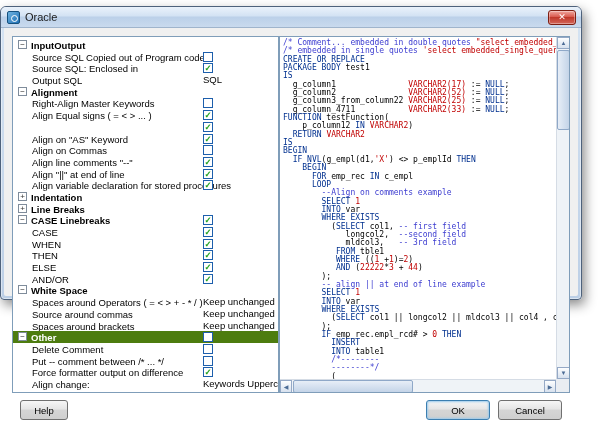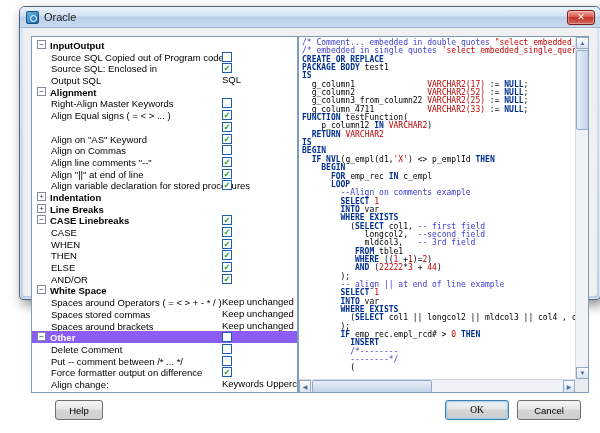--- a/index.html
+++ b/index.html
@@ -1,21 +1,21 @@
 <!DOCTYPE html>
 <html><head>
 <meta charset="utf-8">
 <style>
   * { margin:0; padding:0; box-sizing:border-box; }
   html,body { width:600px; height:433px; background:#ffffff; font-family:"Liberation Sans",sans-serif; }
   .stage { position:relative; width:600px; height:433px; background:#ffffff; overflow:hidden; }
 
   
   .window {
-    position:absolute; left:19px; top:6px; width:582px; height:294px;
+    position:absolute; left:0; top:6px; width:582px; height:294px;
     background:linear-gradient(#D6E4F3,#BCCFE6);
     border:1px solid #4E627C; border-radius:6px 6px 4px 4px;
     box-shadow:3px 5px 12px rgba(0,0,0,0.45), 0 0 0 1px rgba(255,255,255,0.45) inset;
   }
   .titlebar {
     position:relative; height:21px; padding:0 6px; display:flex; align-items:center;
     background:linear-gradient(#EAF2FB,#D3E2F3 45%,#BBD0E9 50%,#C9DAEE);
     border-radius:5px 5px 0 0; border-bottom:1px solid #9FB4CC;
   }
   .app-icon {
@@ -39,41 +39,41 @@
     background:#F0F0F0; border-radius:0 0 2px 2px; padding:8px 8px 5px 8px;
   }
   .panels { display:flex; gap:0; height:357px; }
 
   
   .tree-panel {
     width:267px; background:#fff; border:1px solid #7F9DB9; overflow:hidden; padding-top:2px;
   }
   .trow { position:relative; height:11.7px; line-height:11.7px; font-size:9.5px; color:#000; white-space:nowrap; cursor:default; }
   .trow.grp .tlabel { font-weight:bold; }
-  .trow.sel { background:#8b5cf6; }
+  .trow.sel { background:#4d7c0f; }
   .trow.sel .tlabel { color:#fff; }
   .expbox {
     display:inline-block; width:9px; height:9px; margin:0 4px 0 5px; vertical-align:middle;
     background:#fff; border:1px solid #7F8C9B; font-size:8px; line-height:7px; text-align:center; color:#333;
     position:relative; top:-1px; cursor:pointer;
   }
   .ind { display:inline-block; width:19px; }
   .tlabel { vertical-align:middle; }
   .cb {
     position:absolute; left:190px; top:1px; width:10px; height:10px;
     background:#fff; border:1px solid #1D5FAC; font-size:8.5px; line-height:9px; text-align:center;
     color:#21A121; font-weight:bold; cursor:pointer;
   }
   .cval { position:absolute; left:190px; top:0; font-size:9.5px; color:#000; cursor:pointer; }
 
   
   .code-panel { flex:1; background:#fff; border:1px solid #7F9DB9; position:relative; overflow:hidden; }
   .code-area { position:absolute; left:0; top:0; right:13px; bottom:13px; overflow:hidden; padding:2px 0 0 3px; background:#fff; }
   .cl { height:8.35px; line-height:8.35px; font-size:8px; white-space:pre; font-family:"DejaVu Sans Mono",monospace; }
-  .s-k { color:#00308F; font-weight:bold; }
+  .s-k { color:#00308F; font-weight:normal; }
   .s-c { color:#3C3CD0; }
   .s-r { color:#C00000; }
   .s-p { color:#000; }
 
   
   .vscroll { position:absolute; top:0; right:0; bottom:13px; width:13px; background:#EFF3F7; border-left:1px solid #D5DCE5; }
   .hscroll { position:absolute; left:0; right:13px; bottom:0; height:13px; background:#EFF3F7; border-top:1px solid #D5DCE5; }
   .scorner { position:absolute; right:0; bottom:0; width:13px; height:13px; background:#E9EDF2; }
   .sbtn {
     position:absolute; width:13px; height:12px; background:linear-gradient(#FDFEFF,#D7E1EE);
@@ -81,24 +81,24 @@
   }
   .sbtn.h { width:12px; height:13px; line-height:12px; }
   .vthumb { position:absolute; left:0; width:13px; top:13px; height:80px; background:linear-gradient(90deg,#E7EEF7,#C4D4E8); border:1px solid #8FA8C8; border-radius:2px; cursor:grab; }
   .hthumb { position:absolute; top:0; height:13px; left:13px; width:120px; background:linear-gradient(#E7EEF7,#C4D4E8); border:1px solid #8FA8C8; border-radius:2px; cursor:grab; }
 
   
   .btnrow { position:relative; height:26px; margin-top:7px; }
   .btn {
     position:absolute; height:20px; font-family:"Liberation Sans",sans-serif; font-size:9.5px; color:#000;
     background:linear-gradient(#F6F6F6,#E5E5E5 45%,#D5D5D5 50%,#CFCFCF);
-    border:1px solid #707070; border-radius:3px; cursor:pointer;margin-left:16px;
+    border:1px solid #707070; border-radius:3px; cursor:pointer;
   }
   .btn-help { left:8px; width:48px; }
-  .btn-ok { right:80px; width:64px; border-color:#3C7FB1; box-shadow:0 0 2px 1px #9CCAEB inset;font-family:Liberation Serif, serif; }
+  .btn-ok { right:80px; width:64px; border-color:#3C7FB1; box-shadow:0 0 2px 1px #9CCAEB inset; }
   .btn-cancel { right:8px; width:64px; }
 </style>
 </head>
 <body>
 
 <div class="stage">
   <div class="window">
 
     <div class="titlebar">
       <span class="app-icon"></span>
@@ -126,21 +126,21 @@
             <div class="trow grp"><span class="expbox">+</span><span class="tlabel">Indentation</span></div>
             <div class="trow grp"><span class="expbox">+</span><span class="tlabel">Line Breaks</span></div>
             <div class="trow grp"><span class="expbox">−</span><span class="tlabel">CASE Linebreaks</span><span class="cb">✓</span></div>
             <div class="trow"><span class="ind"></span><span class="tlabel">CASE</span><span class="cb">✓</span></div>
             <div class="trow"><span class="ind"></span><span class="tlabel">WHEN</span><span class="cb">✓</span></div>
             <div class="trow"><span class="ind"></span><span class="tlabel">THEN</span><span class="cb">✓</span></div>
             <div class="trow"><span class="ind"></span><span class="tlabel">ELSE</span><span class="cb">✓</span></div>
             <div class="trow"><span class="ind"></span><span class="tlabel">AND/OR</span><span class="cb">✓</span></div>
             <div class="trow grp"><span class="expbox">−</span><span class="tlabel">White Space</span></div>
             <div class="trow"><span class="ind"></span><span class="tlabel">Spaces around Operators ( = &lt; &gt; + - * / )</span><span class="cval">Keep unchanged</span></div>
-            <div class="trow"><span class="ind"></span><span class="tlabel">Spaces stored commas</span><span class="cval">Keep unchanged</span></div>
+            <div class="trow"><span class="ind"></span><span class="tlabel">Source around commas</span><span class="cval">Keep unchanged</span></div>
             <div class="trow"><span class="ind"></span><span class="tlabel">Spaces around brackets</span><span class="cval">Keep unchanged</span></div>
             <div class="trow grp sel"><span class="expbox">−</span><span class="tlabel">Other</span><span class="cb"></span></div>
             <div class="trow"><span class="ind"></span><span class="tlabel">Delete Comment</span><span class="cb"></span></div>
             <div class="trow"><span class="ind"></span><span class="tlabel">Put -- comment between /* ... */</span><span class="cb"></span></div>
             <div class="trow"><span class="ind"></span><span class="tlabel">Force formatter output on difference</span><span class="cb">✓</span></div>
             <div class="trow"><span class="ind"></span><span class="tlabel">Align change:</span><span class="cval">Keywords Uppercase</span></div>
           </div>
 
         <div class="code-panel">
           <div class="code-area">
@@ -174,20 +174,21 @@
               <div class="cl"><span class="s-p">           </span><span class="s-k">AND</span><span class="s-p"> (</span><span class="s-r">22222</span><span class="s-p">*</span><span class="s-r">3</span><span class="s-p"> + </span><span class="s-r">44</span><span class="s-p">)</span></div>
               <div class="cl"><span class="s-p">        );</span></div>
               <div class="cl"><span class="s-p">        </span><span class="s-c">-- align || at end of line example</span></div>
               <div class="cl"><span class="s-p">        </span><span class="s-k">SELECT</span><span class="s-p"> </span><span class="s-r">1</span></div>
               <div class="cl"><span class="s-p">        </span><span class="s-k">INTO</span><span class="s-p"> var</span></div>
               <div class="cl"><span class="s-p">        </span><span class="s-k">WHERE EXISTS</span></div>
               <div class="cl"><span class="s-p">          (</span><span class="s-k">SELECT</span><span class="s-p"> col1 || longcol2 || mldcol3 || col4 , col1 </span></div>
               <div class="cl"><span class="s-p">        );</span></div>
               <div class="cl"><span class="s-p">        </span><span class="s-k">IF</span><span class="s-p"> emp_rec.empl_rcd# &gt; </span><span class="s-r">0</span><span class="s-p"> </span><span class="s-k">THEN</span></div>
               <div class="cl"><span class="s-p">          </span><span class="s-k">INSERT</span></div>
+              <div class="cl"><span class="s-p">          </span><span class="s-k">INTO</span><span class="s-p"> table1</span></div>
               <div class="cl"><span class="s-p">          </span><span class="s-c">/*--------</span></div>
               <div class="cl"><span class="s-p">          </span><span class="s-c">--------*/</span></div>
               <div class="cl"><span class="s-p">          (</span></div>
             </div>
 
           <div class="vscroll">
             <span class="sbtn" style="top:0; left:0;"><span>▲</span></span>
             <span class="vthumb"></span>
             <span class="sbtn" style="bottom:0; left:0;"><span>▼</span></span>
           </div>

